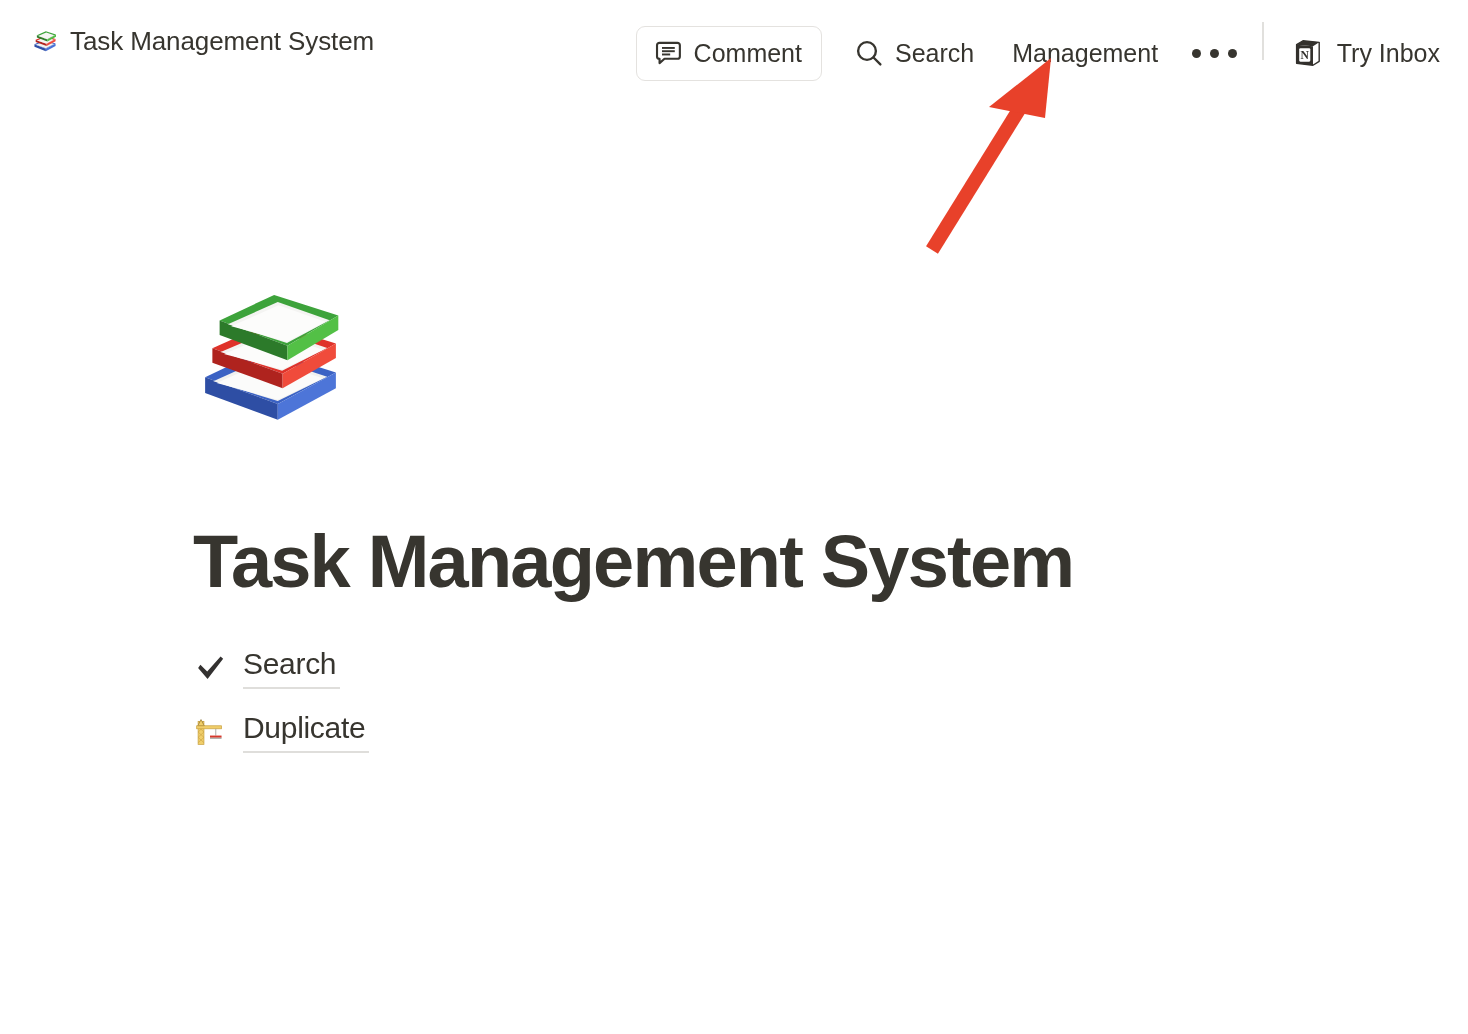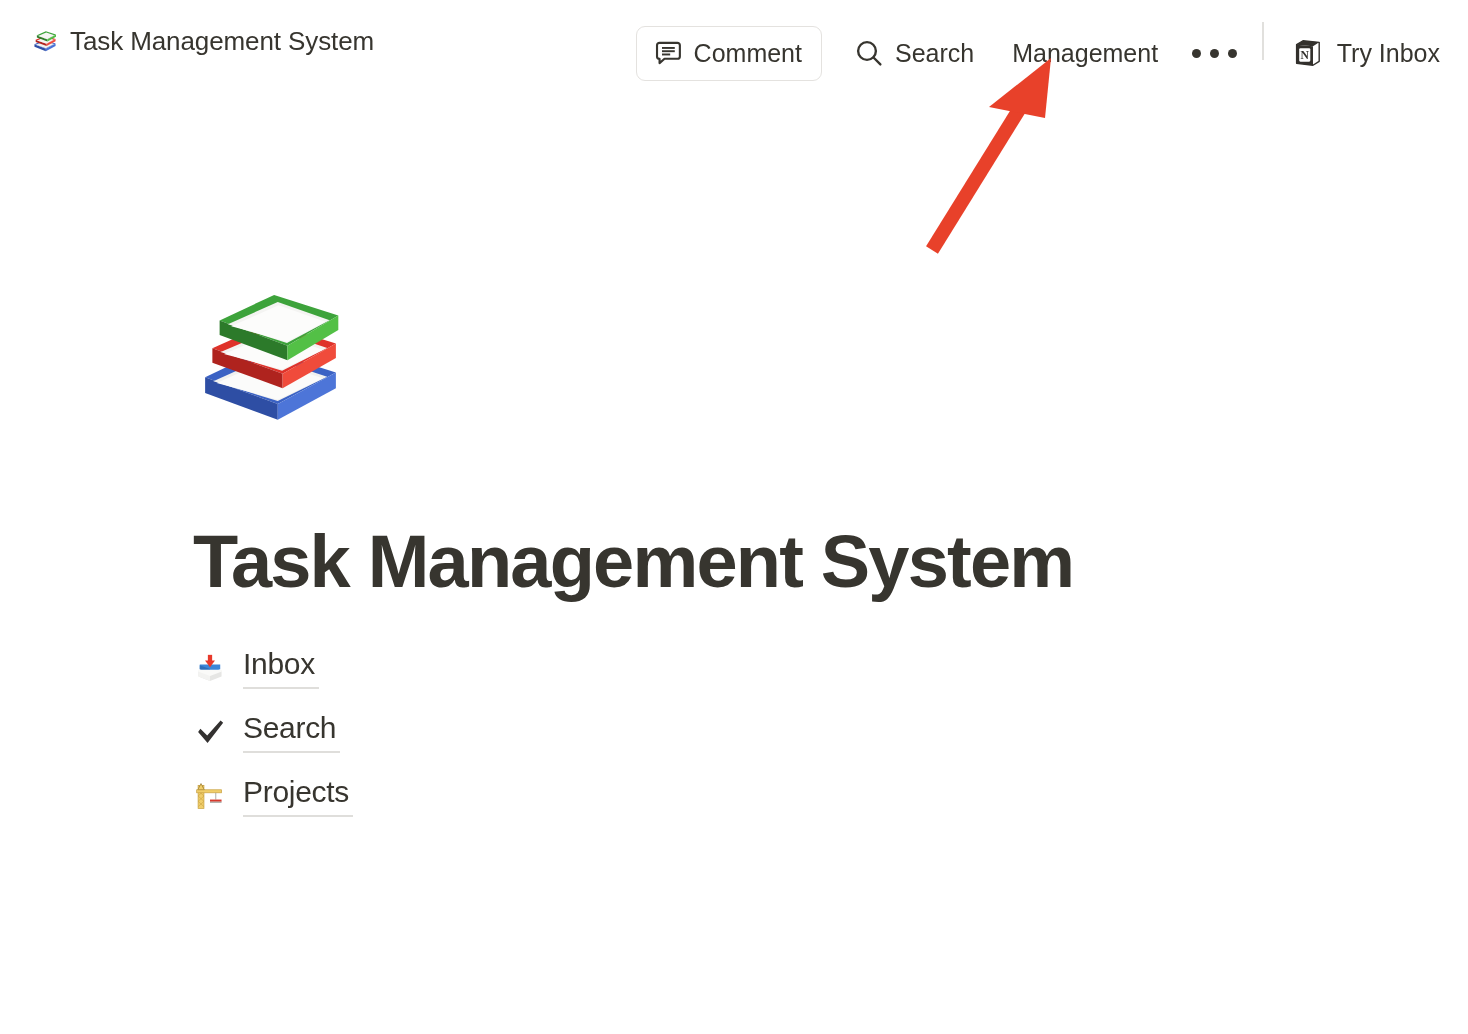--- a/index.html
+++ b/index.html
@@ -307,37 +307,20 @@
       <path d="M39 28 L60 15.5 L60 21.5 L39 34 Z" fill="#53C046"></path>
       <path d="M14.4 19.1 L35 9.9 L56.4 17.4 L38.8 26.8 Z" fill="#F4F4F2"></path>
       <path d="M15.8 19.9 L35.3 11.3 L54.6 18.1 L38.8 26.3 Z" fill="#FCFCFB"></path>
     </svg>
   </div>
 
   <div id="page-title">Task Management System</div>
 
   <div id="page-links">
 
-    <div class="page-link-row">
-      <span class="pl-emoji">
-        <svg viewBox="0 0 36 36" width="32" height="32" aria-hidden="true">
-          <path d="M5 20.5 L18 25.5 L31 20.5 L31 27.5 L18 32.5 L5 27.5 Z" fill="#E6E6E4"></path>
-          <path d="M5 20.5 L18 25.5 L18 32.5 L5 27.5 Z" fill="#F3F3F1"></path>
-          <path d="M6.5 19.5 L18 23.8 L29.5 19.5 L29.5 14 L6.5 14 Z" fill="#3B86D8"></path>
-          <path d="M6.5 19.5 L18 23.8 L18 19 L6.5 14.8 Z" fill="#2E6FBB"></path>
-          <path d="M4.6 20 L31.4 20 L31.4 22 L18 27 L4.6 22 Z" fill="#FAFAF8"></path>
-          <rect x="15.6" y="3.2" width="4.8" height="7.6" fill="#E8392B"></rect>
-          <polygon points="12.4,9.6 23.6,9.6 18,17.2" fill="#E8392B"></polygon>
-        </svg>
-      </span>
-      <span class="pl-label-wrap">
-        <span class="pl-label">Inbox</span>
-        <span class="pl-underline"></span>
-      </span>
-    </div>
 
     <div class="page-link-row">
       <span class="pl-emoji">
         <svg viewBox="0 0 36 36" width="33" height="33" aria-hidden="true">
           <path d="M4.5 17.5 L7.0 14.0 L14.4 21.2 L29.0 5.0 L31.8 7.3 L14.8 29.5 Z" fill="#333130"></path>
         </svg>
       </span>
       <span class="pl-label-wrap">
         <span class="pl-label">Search</span>
         <span class="pl-underline"></span>
@@ -362,20 +345,20 @@
 
           <polygon points="7.9,3.6 11.6,11 4.2,11" fill="#EFD municip"></polygon>
           <polygon points="7.9,4.2 11.4,11 4.4,11" fill="#F0CE6A" stroke="#C9A243" stroke-width="0.7"></polygon>
 
           <line x1="24.5" y1="14.4" x2="24.5" y2="22" stroke="#9A9A94" stroke-width="0.9"></line>
           <rect x="18" y="22" width="13" height="2.4" fill="#D7382C"></rect>
           <rect x="18" y="24.4" width="13" height="1.2" fill="#9C9C96"></rect>
         </svg>
       </span>
       <span class="pl-label-wrap">
-        <span class="pl-label">Projects</span>
+        <span class="pl-label">Duplicate</span>
         <span class="pl-underline"></span>
       </span>
     </div>
 
 
   </div>
 </div>
 
 </body></html>

